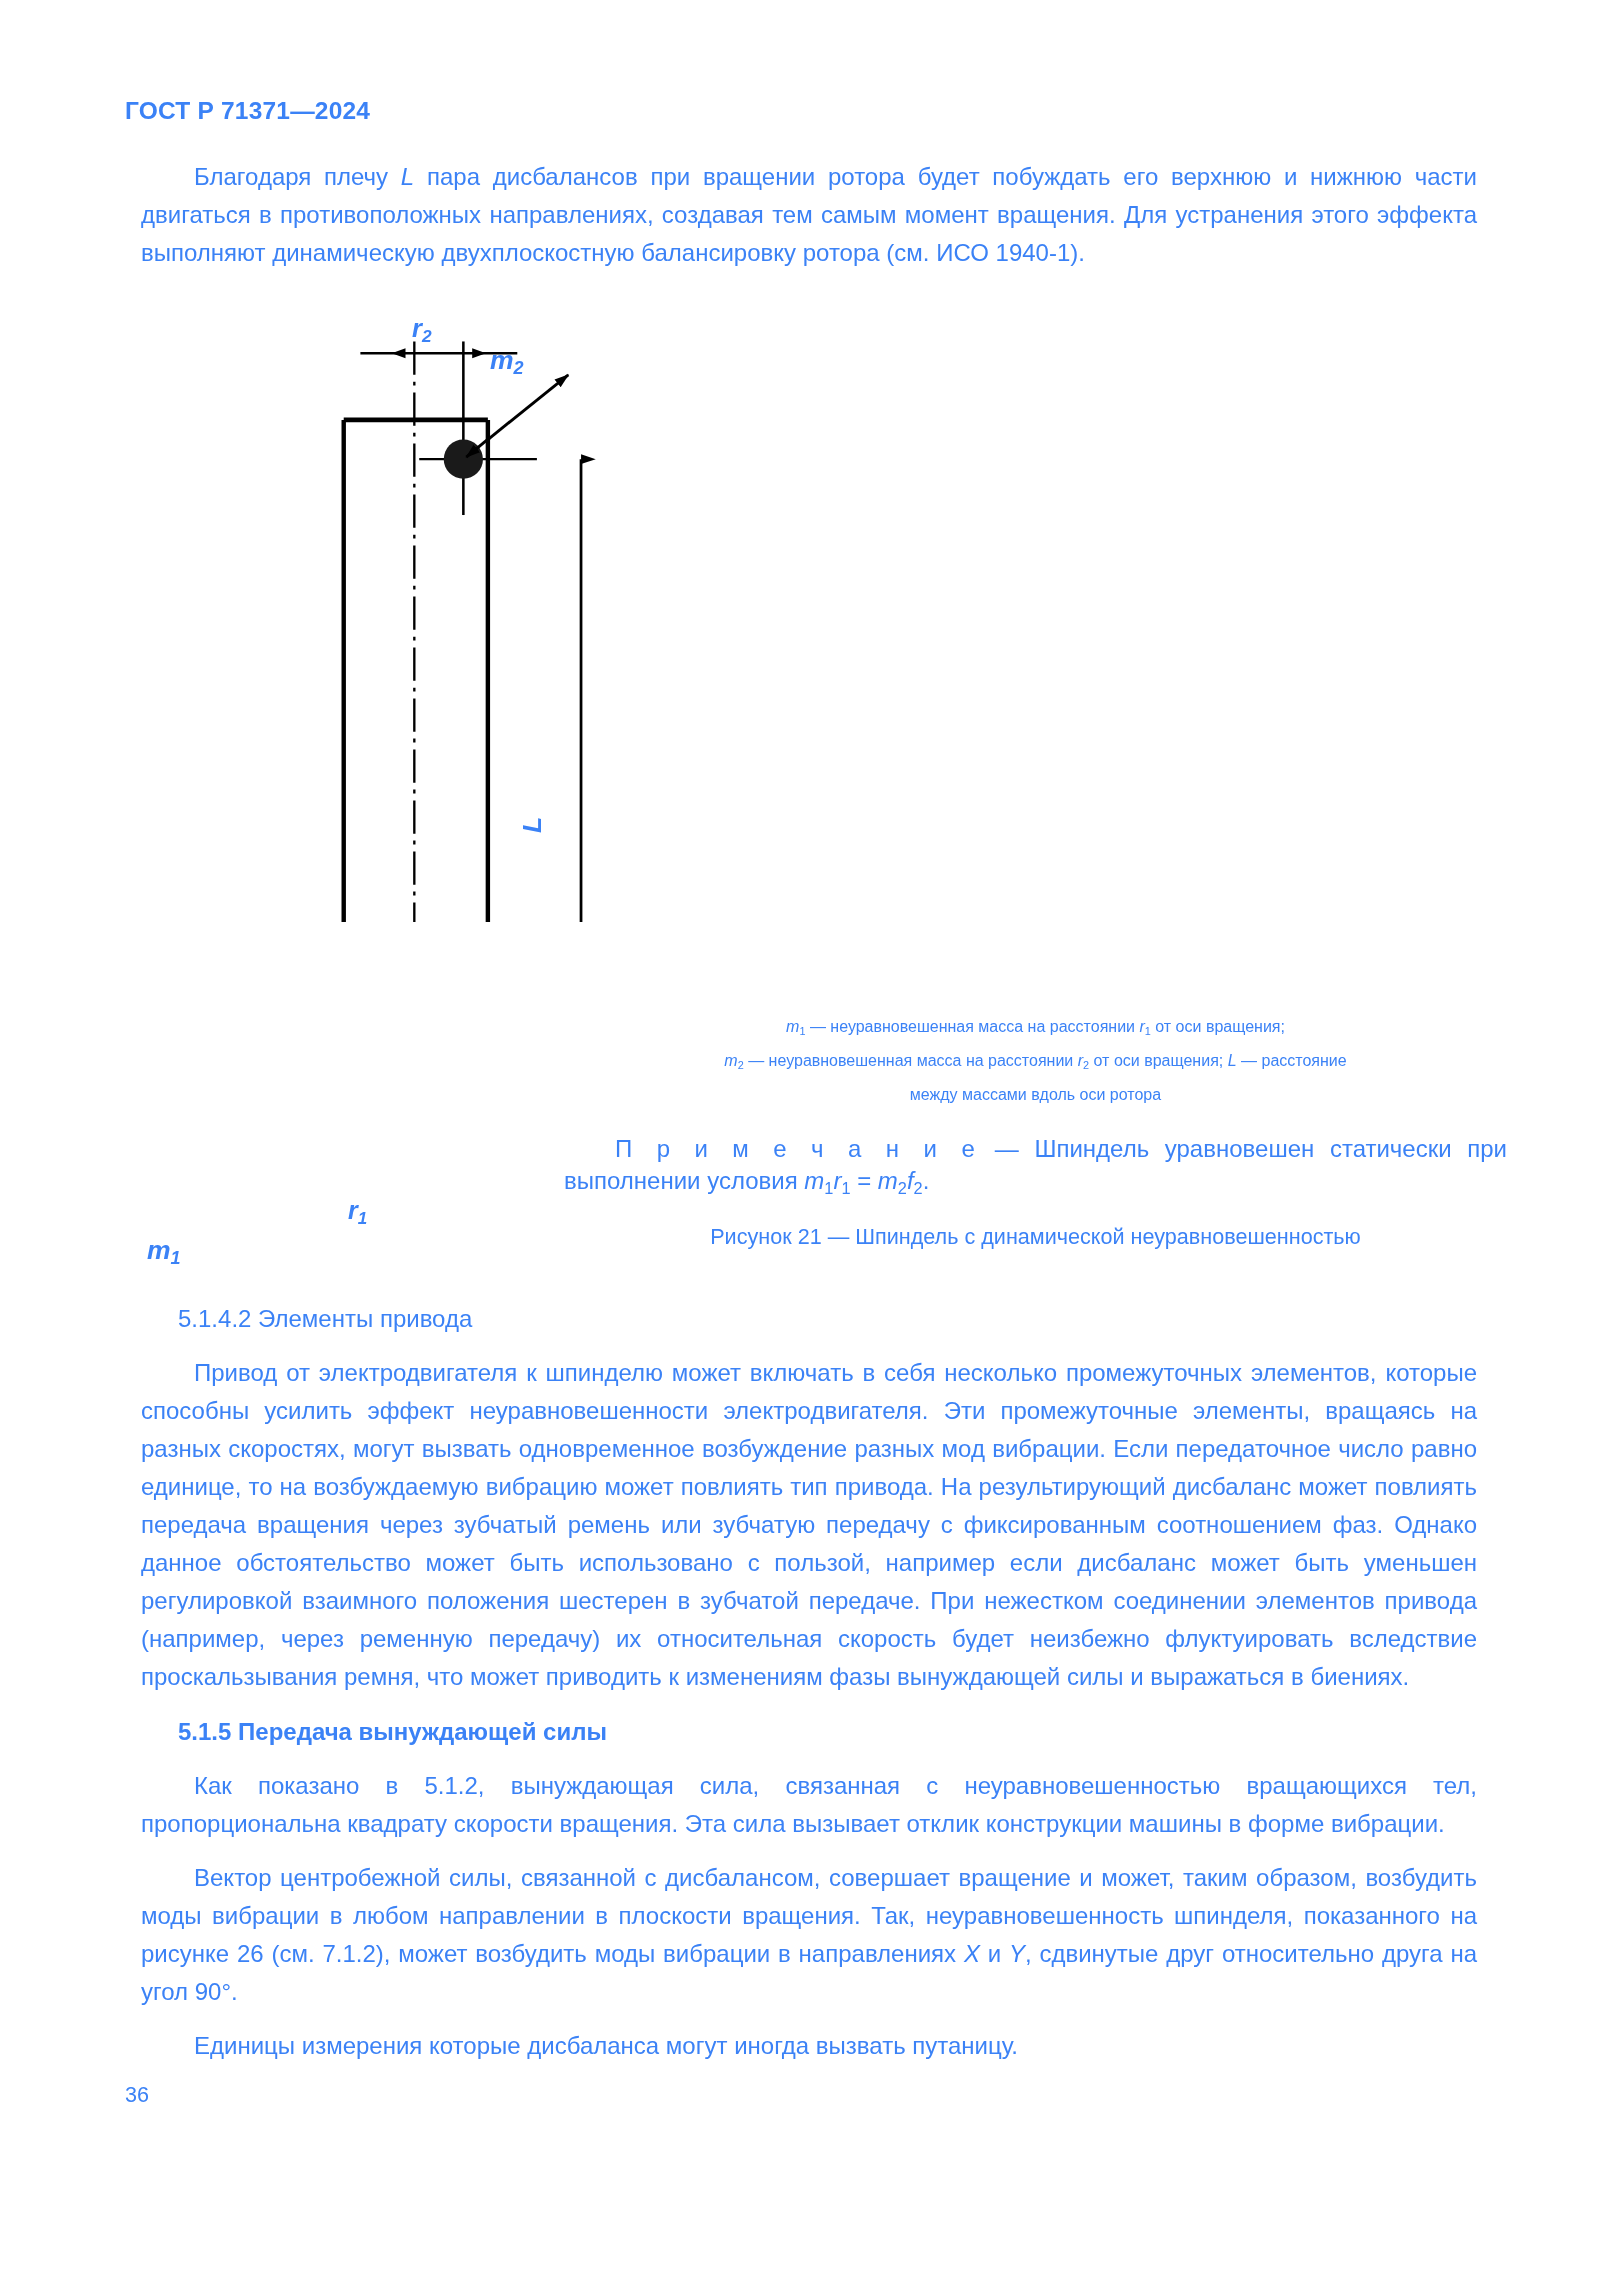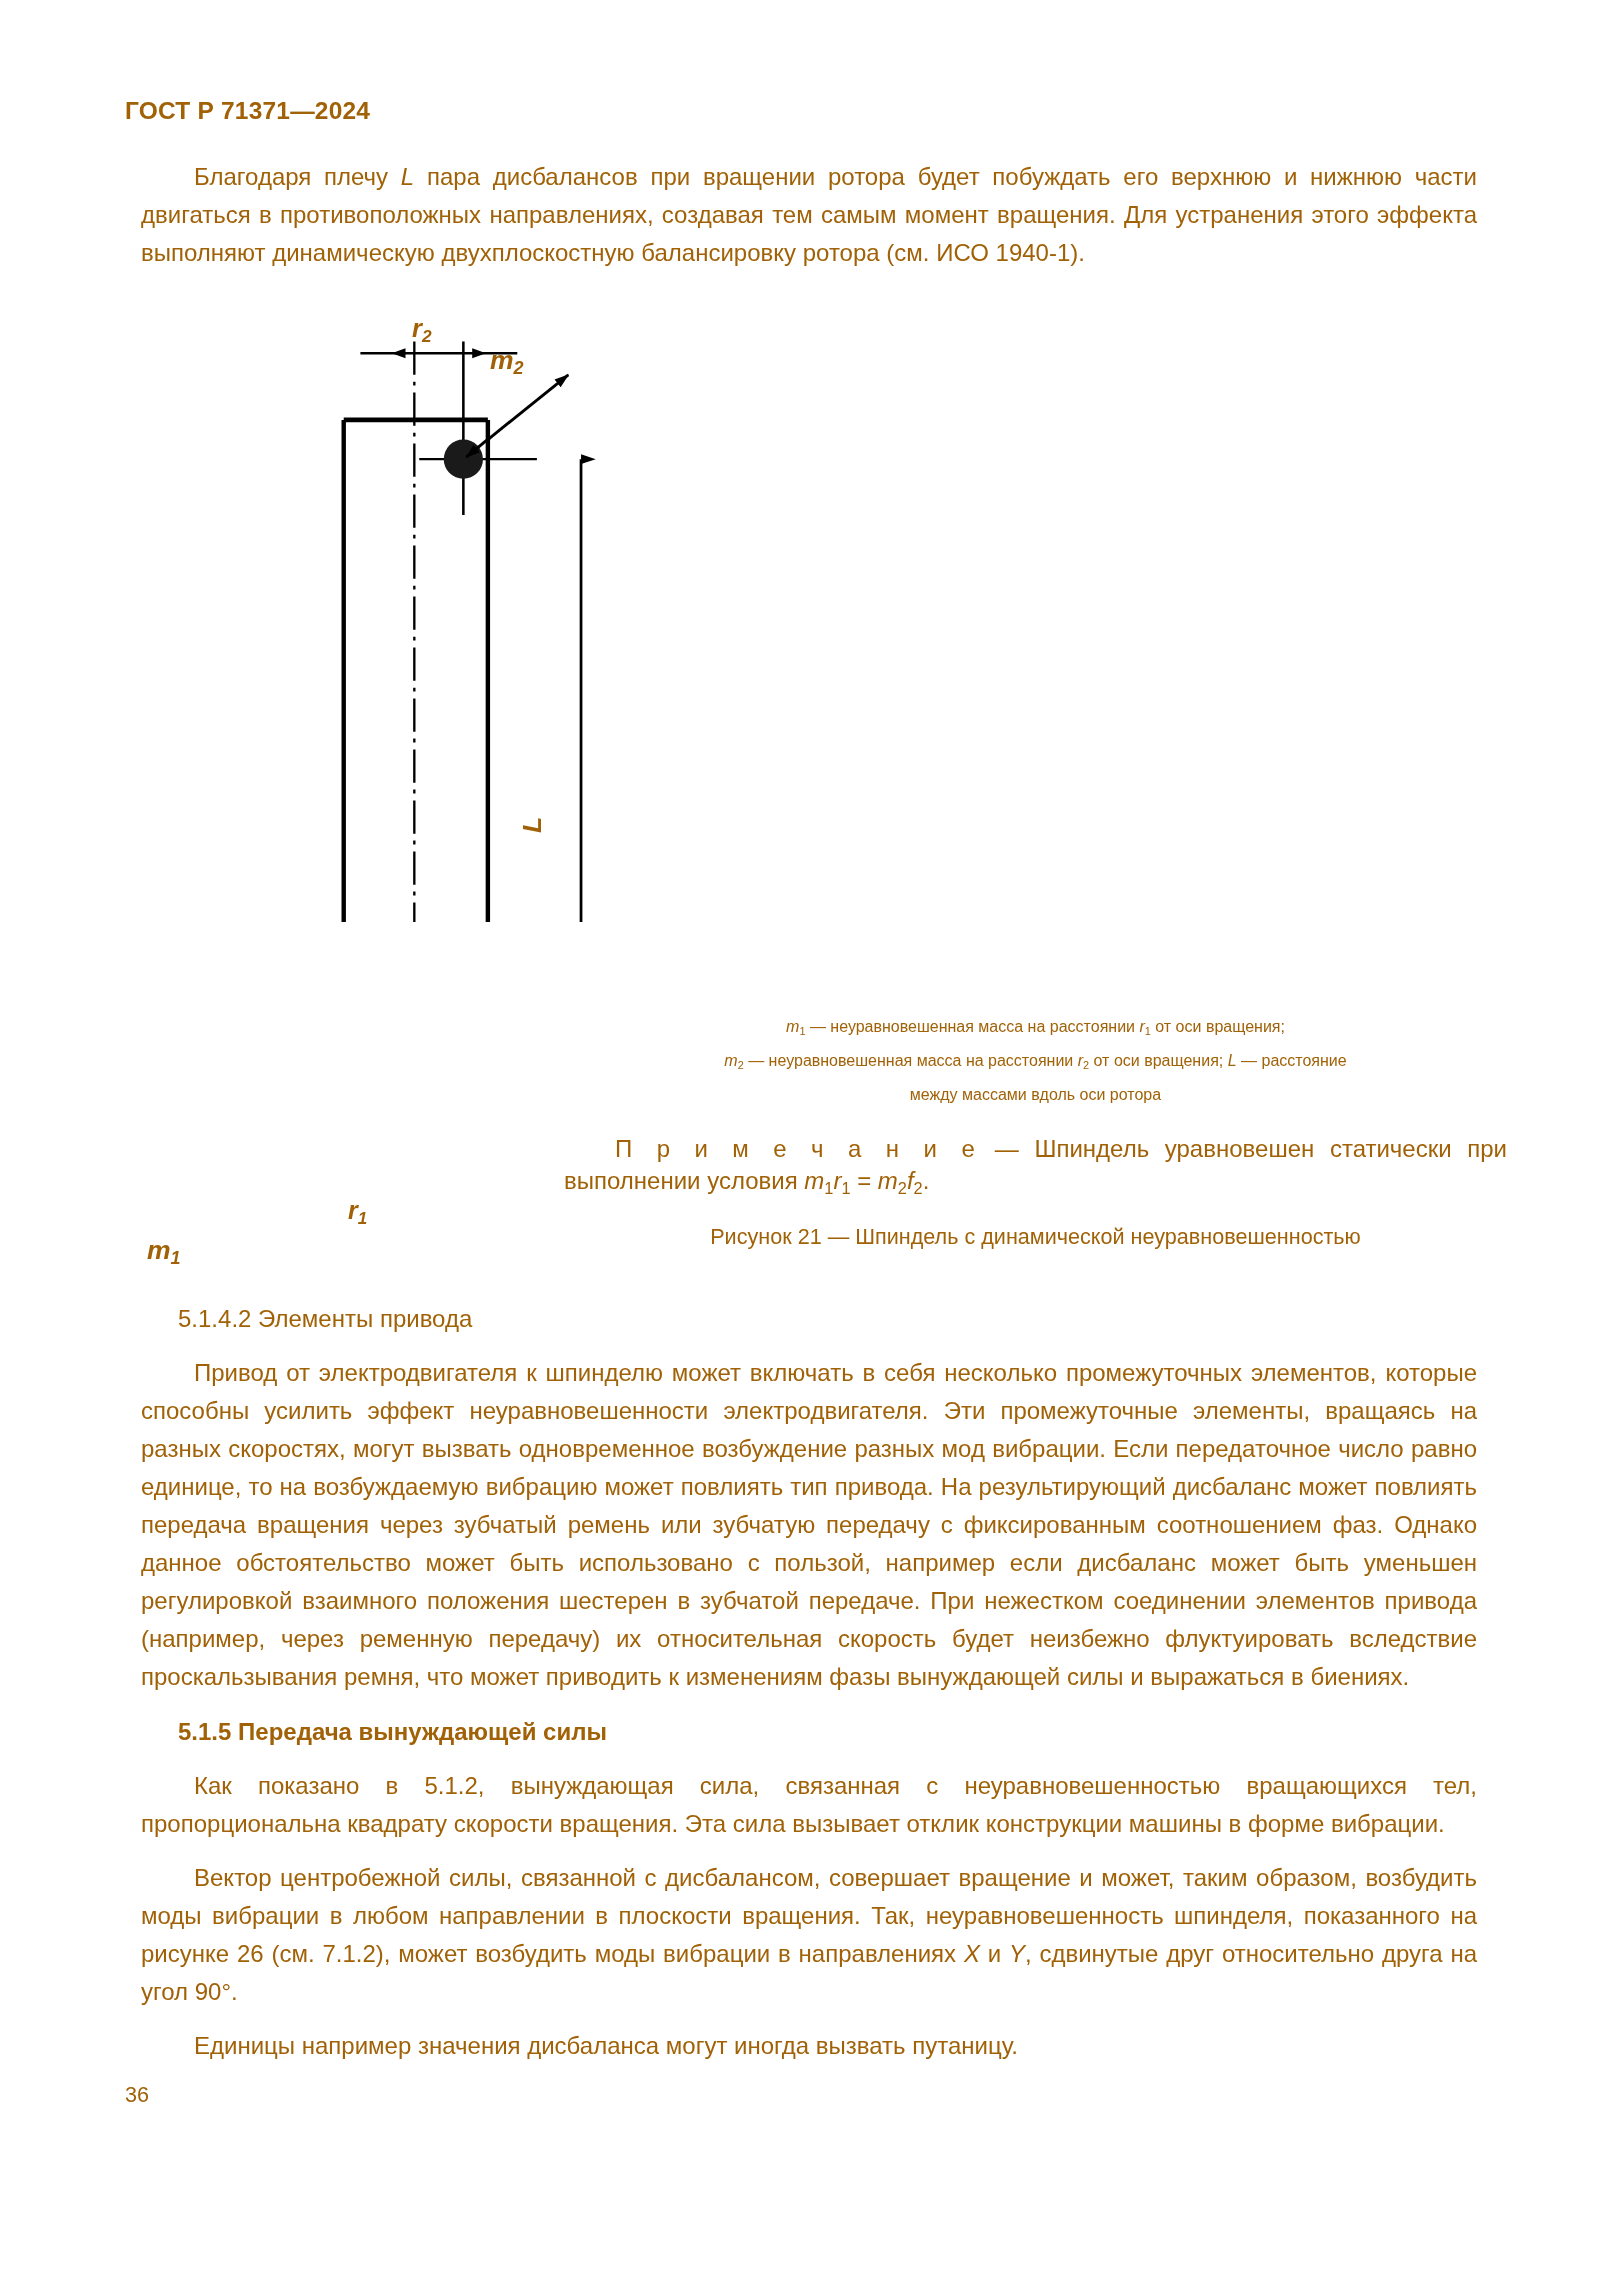--- a/index.html
+++ b/index.html
@@ -6,21 +6,21 @@
     margin: 0;
     padding: 0;
     background: #ffffff;
   }
   .page {
     position: relative;
     width: 1621px;
     height: 2293px;
     background: #ffffff;
     font-family: "Liberation Sans", sans-serif;
-    color: #a16207;
+    color: #3b82f6;
     overflow: hidden;
   }
 
   
   .doc-header {
     position: absolute;
     left: 125px;
     top: 97px;
     font-size: 24.5px;
     font-weight: bold;
@@ -209,19 +209,19 @@
 
   <div class="col" style="top:1300px;">
     <p class="heading">5.1.4.2  Элементы привода</p>
     <p class="body indent">Привод от электродвигателя к шпинделю может включать в себя несколько промежуточных элементов, которые способны усилить эффект неуравновешенности электродвигателя. Эти промежуточные элементы, вращаясь на разных скоростях, могут вызвать одновременное возбуждение разных мод вибрации. Если передаточное число равно единице, то на возбуждаемую вибрацию может повлиять тип привода. На результирующий дисбаланс может повлиять передача вращения через зубчатый ремень или зубчатую передачу с фиксированным соотношением фаз. Однако данное обстоятельство может быть использовано с пользой, например если дисбаланс может быть уменьшен регулировкой взаимного положения шестерен в зубчатой передаче. При нежестком соединении элементов привода (например, через ременную передачу) их относительная скорость будет неизбежно флуктуировать вследствие проскальзывания ремня, что может приводить к изменениям фазы вынуждающей силы и выражаться в биениях.</p>
   </div>
 
   <div class="col" style="top:1713px;">
     <p class="heading bold">5.1.5  Передача вынуждающей силы</p>
     <p class="body indent">Как показано в 5.1.2, вынуждающая сила, связанная с неуравновешенностью вращающихся тел, пропорциональна квадрату скорости вращения. Эта сила вызывает отклик конструкции машины в форме вибрации.</p>
     <p class="body indent">Вектор центробежной силы, связанной с дисбалансом, совершает вращение и может, таким образом, возбудить моды вибрации в любом направлении в плоскости вращения. Так, неуравновешенность шпинделя, показанного на рисунке 26 (см. 7.1.2), может возбудить моды вибрации в направлениях <i>X</i> и <i>Y</i>, сдвинутые друг относительно друга на угол 90°.</p>
-    <p class="body indent">Единицы например значения дисбаланса могут иногда вызвать путаницу.</p>
+    <p class="body indent">Единицы измерения которые дисбаланса могут иногда вызвать путаницу.</p>
   </div>
 
   <div class="page-number">36</div>
 
 </div>
 
 
 </body></html>

